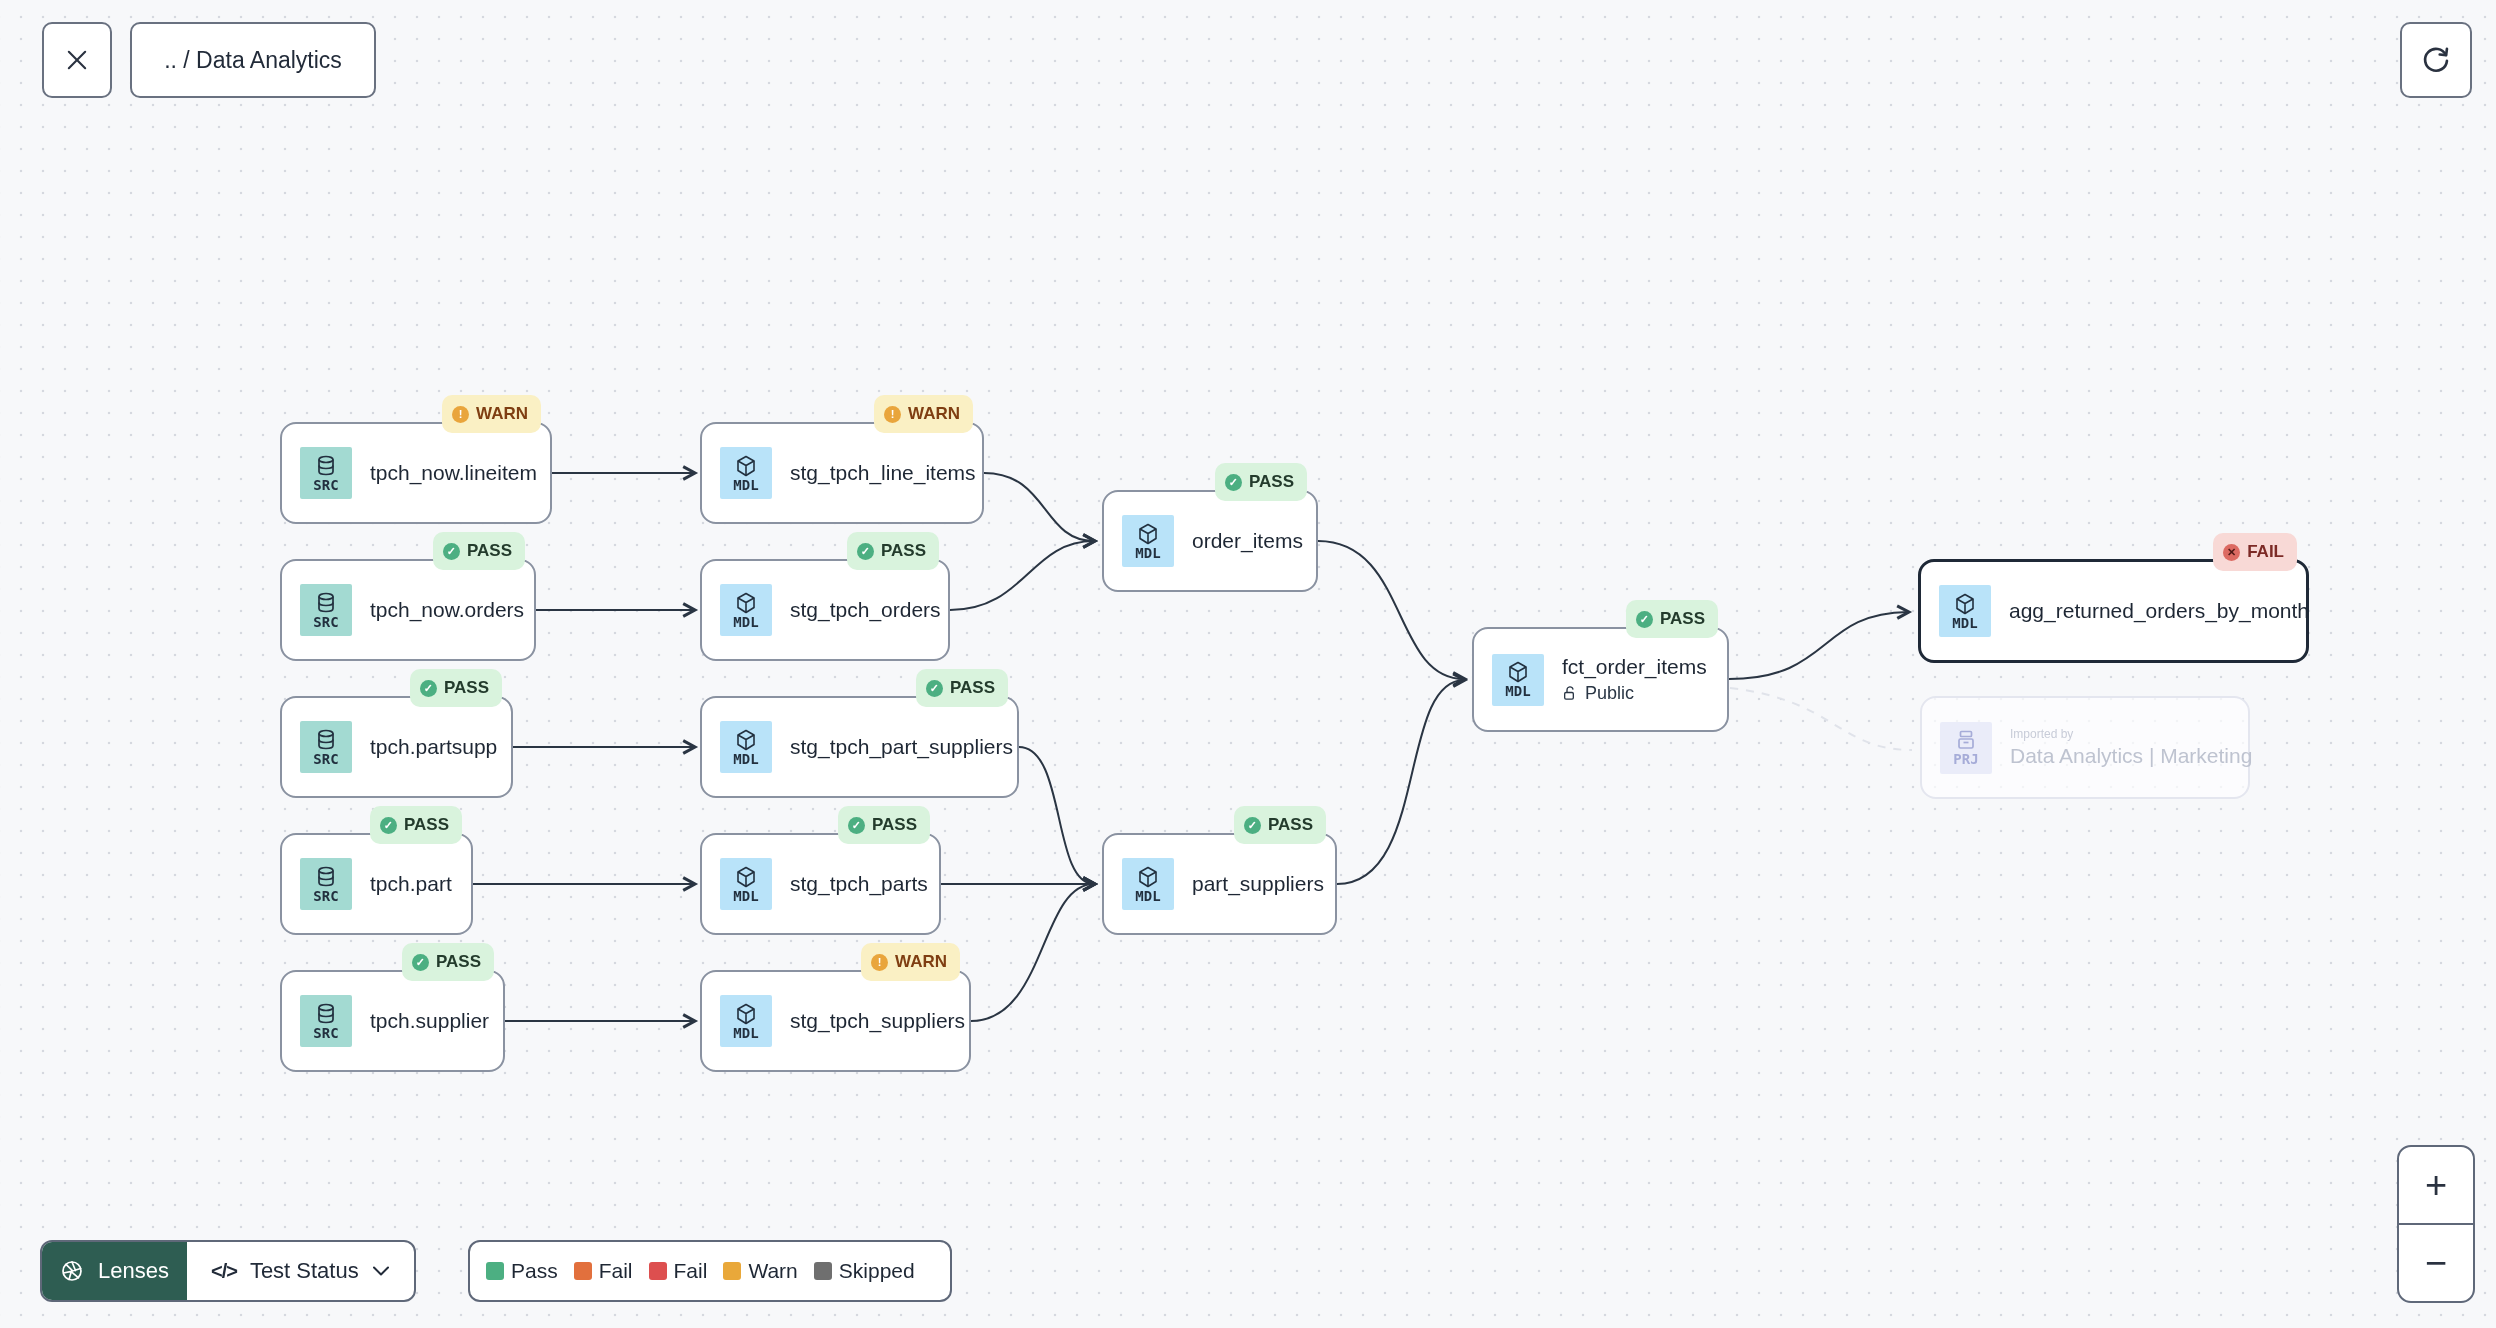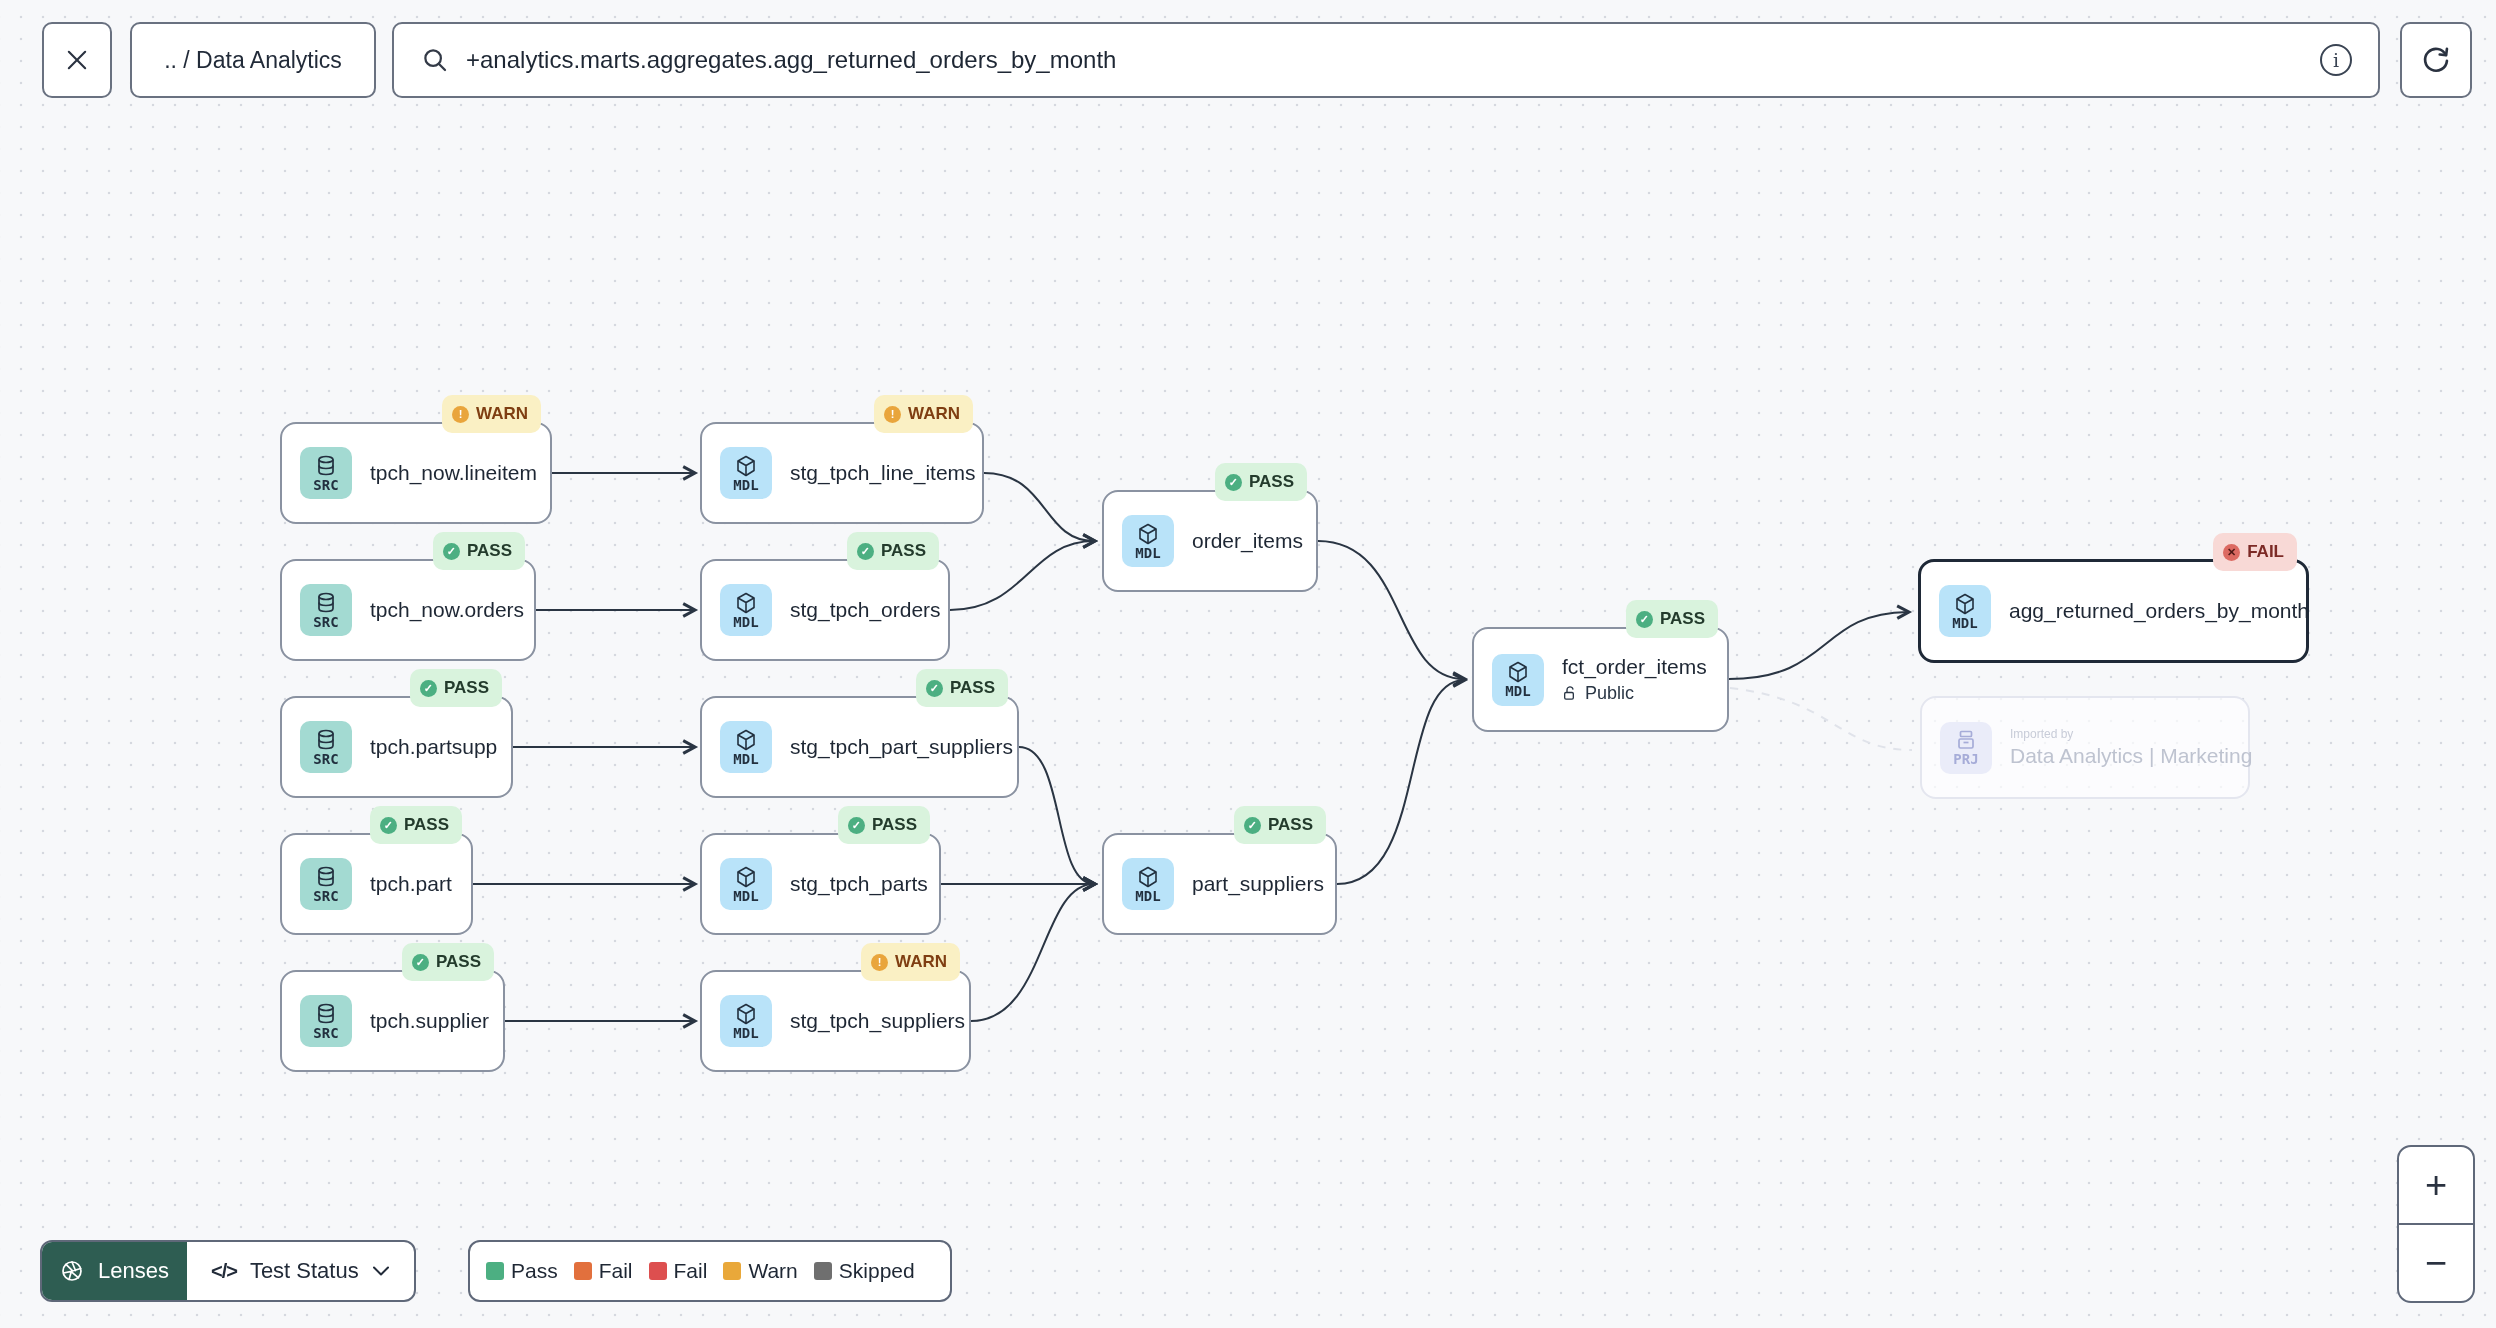--- a/index.html
+++ b/index.html
@@ -40,21 +40,21 @@
 
   
   .node{
     position:absolute; height:102px; background:#fff;
     border:2px solid #8A92A1; border-radius:16px;
     display:flex; align-items:center; gap:18px; padding:0 16px 0 18px;
     cursor:pointer;
   }
   .node.selected{ border:3.5px solid #1F2937; }
   .iconbox{
-    width:52px; height:52px; border-radius:10px; flex:none;
+    width:52px; height:52px; border-radius:2px; flex:none;
     display:flex; flex-direction:column; align-items:center; justify-content:center;
   }
   .iconbox.src{ background:#A3DAD2; }
   .iconbox.mdl{ background:#B9E3F9; }
   .iconbox.prj{ background:#EAECF9; }
   .iconbox .kind{ font-family:"DejaVu Sans Mono", monospace; font-size:14px; font-weight:bold; color:#22303F; line-height:15px; }
   .iconbox.prj .kind{ color:#A6ACD8; }
   .node .title{ font-size:21px; color:#1E2734; white-space:nowrap; }
   .node .sub{ display:flex; align-items:center; gap:7px; font-size:18px; color:#2A3645; margin-top:4px; }
 
@@ -149,28 +149,20 @@
   <div class="tb-btn" id="close-btn">
     <svg class="ic" width="28" height="28" viewBox="0 0 24 24" fill="none" stroke="#2A3240" stroke-width="1.8" stroke-linecap="round">
         <path d="M5 5 L19 19 M19 5 L5 19"></path>
       </svg>
   </div>
 
   <div class="tb-btn" id="breadcrumb-btn">
     <span>.. / Data Analytics</span>
   </div>
 
-  <div class="tb-btn" id="search-box">
-    <svg class="ic" width="30" height="30" viewBox="0 0 24 24" fill="none" stroke="#333A47" stroke-width="1.8" stroke-linecap="round">
-        <circle cx="10.5" cy="10.5" r="6.2"></circle>
-        <path d="M15.2 15.2 L20 20"></path>
-      </svg>
-    <input type="text" value="+analytics.marts.aggregates.agg_returned_orders_by_month" style="">
-    <span class="info-circ">i</span>
-  </div>
 
   <div class="tb-btn" id="refresh-btn">
     <svg class="ic" width="32" height="32" viewBox="0 0 24 24" fill="none" stroke="#2A3240" stroke-width="2" stroke-linecap="round" stroke-linejoin="round">
         <path d="M19.4 8.2 A 8.2 8.2 0 1 0 20.2 12.6"></path>
         <polyline points="14.8,7.9 19.6,8.3 20.2,3.6"></polyline>
       </svg>
   </div>
 
   <div class="node" style="left:280px;top:422px;width:272px;">
     <div class="badge warn">

